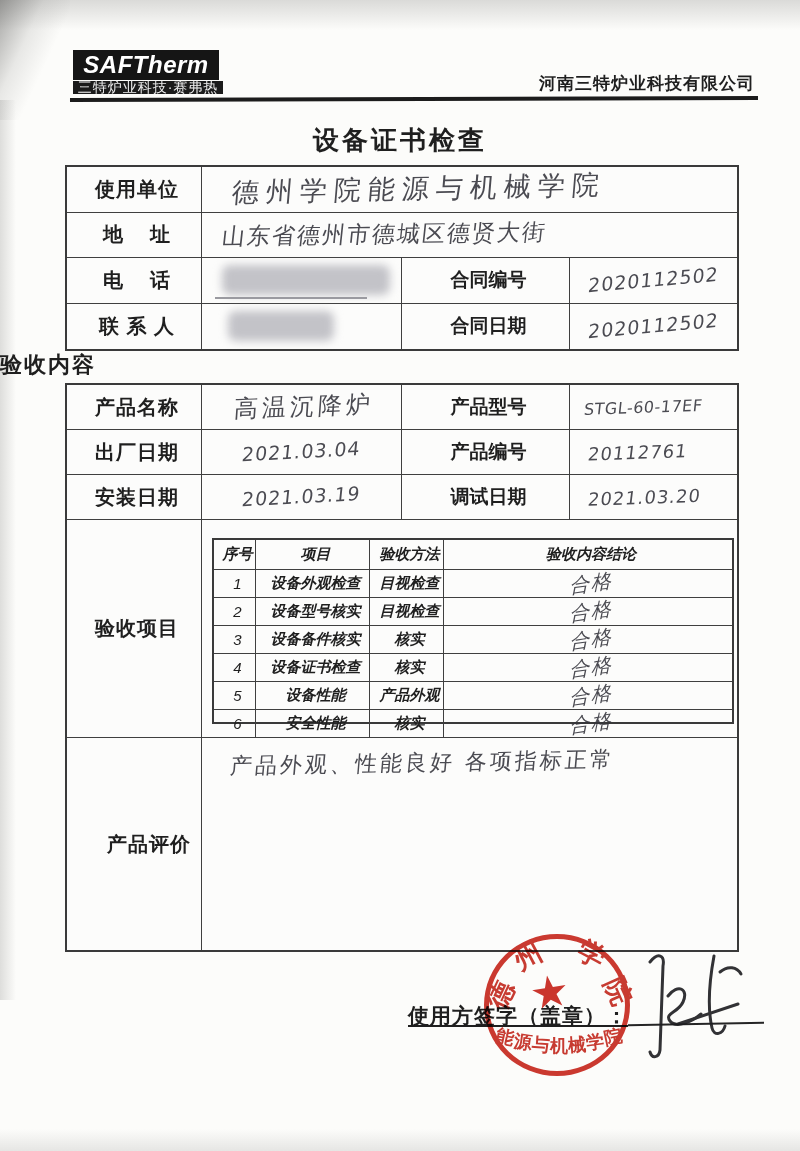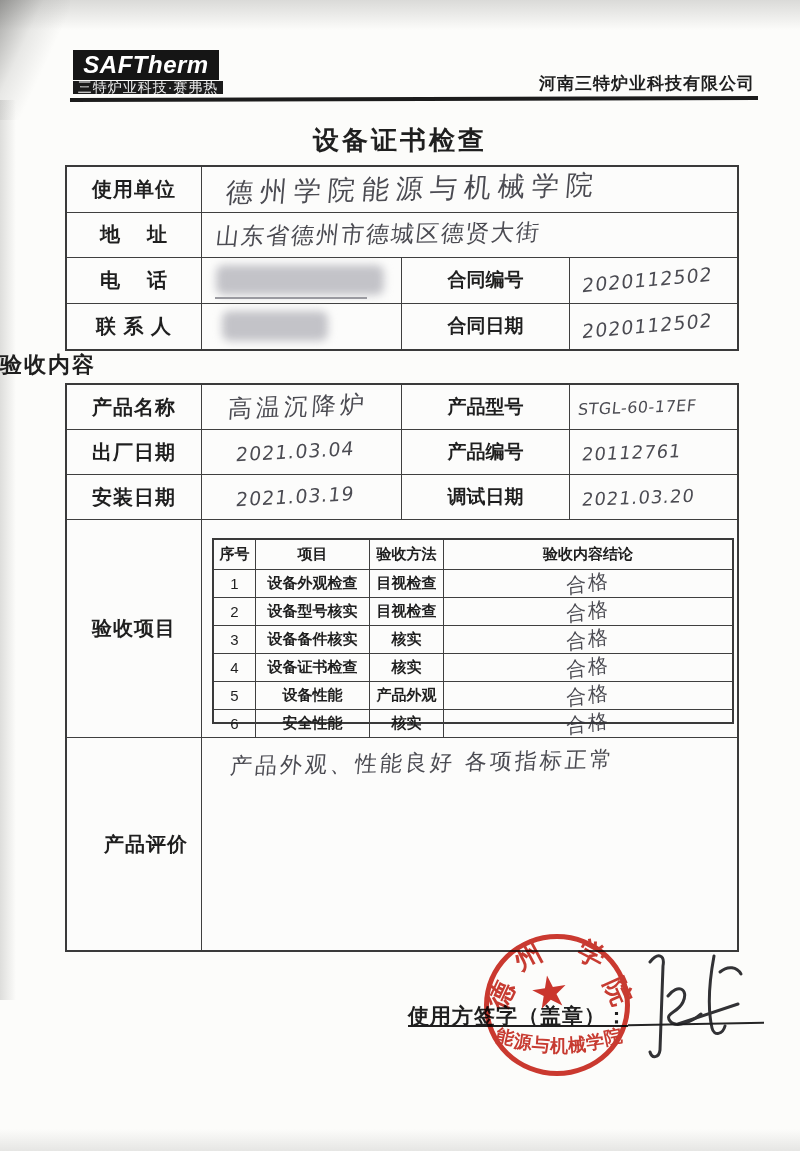--- a/index.html
+++ b/index.html
@@ -34,21 +34,21 @@
   .section-title{position:absolute;left:0;top:350px;width:800px;text-align:left;
     font-size:22px;font-weight:bold;letter-spacing:2px;}
 
   
   .tbl{position:absolute;border:2px solid #3a3a3a;display:grid;background:rgba(255,255,255,.2);}
   .t1{left:65px;top:165px;width:670px;height:182px;
       grid-template-columns:135px 200px 168px 167px;grid-template-rows:1fr 1fr 1fr 1fr;}
   .t2{left:65px;top:383px;width:670px;height:565px;
       grid-template-columns:135px 200px 168px 167px;grid-template-rows:45px 45px 45px 218px 1fr;}
   .c{border-right:1.6px solid #3f3f3f;border-bottom:1.6px solid #3f3f3f;
-     display:flex;align-items:center;overflow:visible;}
+     display:flex;align-items:center;overflow:visible;padding-left:6px;}
   .noR{border-right:none!important;}
   .noB{border-bottom:none!important;}
   .lab{justify-content:center;font-weight:bold;font-size:20px;letter-spacing:1px;white-space:pre;}
   .lab2{justify-content:center;font-weight:bold;font-size:19px;}
   .span3{grid-column:2/5;}
 
   
   .hw{font-family:"DejaVu Sans",sans-serif;color:#33333b;font-weight:400;opacity:.88;white-space:nowrap;}
   .hw-unit{font-size:27px;letter-spacing:7px;padding-left:24px;transform:rotate(-1.2deg) skewX(-6deg);}
   .hw-addr{font-size:23px;letter-spacing:2px;padding-left:14px;transform:rotate(-.8deg) skewX(-7deg);}
@@ -65,21 +65,21 @@
   .redact-phone{width:168px;height:30px;margin-left:14px;}
   .redact-contact{width:106px;height:30px;margin-left:20px;}
   .redact-line{position:absolute;left:215px;top:297px;width:152px;height:2px;background:#9a9aa0;
     filter:blur(.5px);}
 
   
   .accept-cell{position:relative;}
   .ti{left:10px;top:18px;width:518px;height:182px;position:absolute;border:2px solid #3a3a3a;
       display:grid;grid-template-columns:42px 114px 74px 1fr;
       grid-template-rows:30px repeat(6,1fr);background:transparent;}
-  .ti .c{font-size:15px;justify-content:center;}
+  .ti .c{font-size:15px;justify-content:center;font-style:italic;}
   .ti .hdr{font-weight:bold;}
   .ti .item{font-weight:bold;}
 
   .eval-content{align-items:flex-start;padding:10px 0 0 28px;}
   .eval-lab{justify-content:center;margin-left:24px;}
 
   
   .sign-label{position:absolute;left:408px;top:1002px;font-size:21px;font-weight:bold;letter-spacing:1px;text-decoration:underline;}
   .sign-line{position:absolute;left:628px;top:1023px;width:136px;height:2px;background:#252525;
     transform:rotate(-1deg);}

